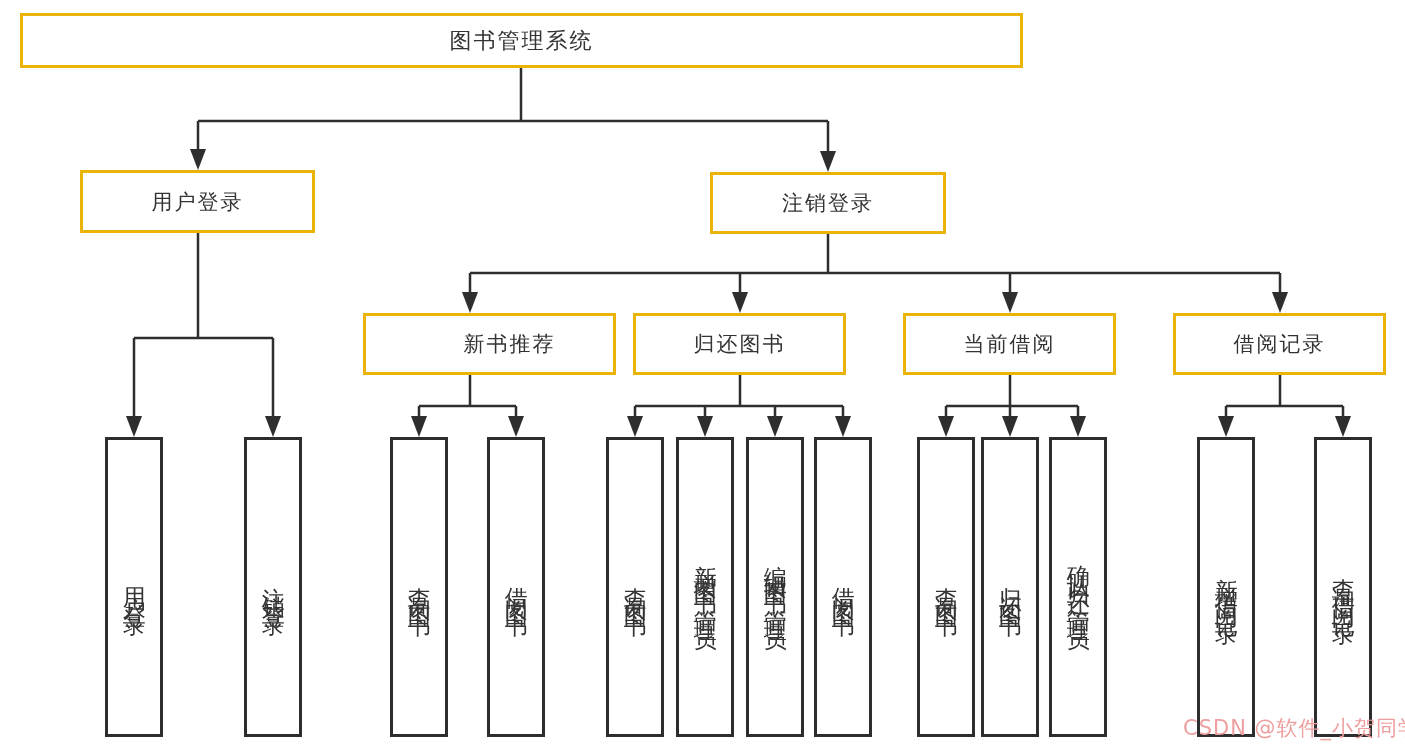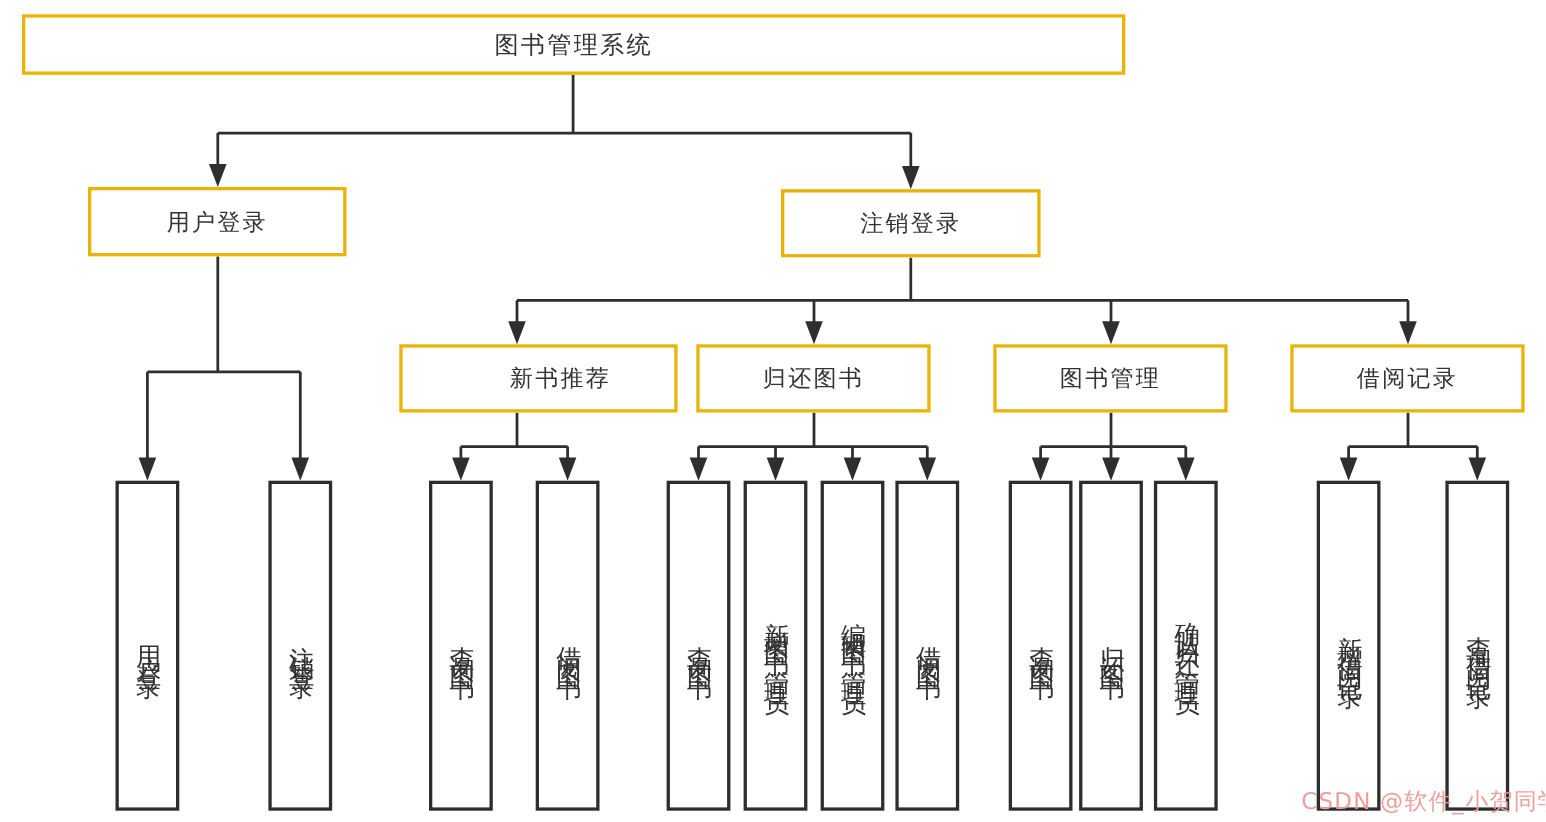--- a/index.html
+++ b/index.html
@@ -91,21 +91,21 @@
     </g>
   </svg>
 
   <div class="hbox root" style="left:20px;top:13px;width:997px;height:49px;">图书管理系统</div>
 
   <div class="hbox" style="left:80px;top:170px;width:229px;height:57px;">用户登录</div>
   <div class="hbox" style="left:710px;top:172px;width:230px;height:56px;">注销登录</div>
 
   <div class="hbox" style="left:363px;top:313px;width:207px;height:56px;padding-left:40px;">新书推荐</div>
   <div class="hbox" style="left:633px;top:313px;width:207px;height:56px;">归还图书</div>
-  <div class="hbox" style="left:903px;top:313px;width:207px;height:56px;">图书管理</div>
+  <div class="hbox" style="left:903px;top:313px;width:207px;height:56px;">当前借阅</div>
   <div class="hbox" style="left:1173px;top:313px;width:207px;height:56px;">借阅记录</div>
 
   <div class="leaf" style="left:105px;">
     <span>用户登录</span>
   </div>
   <div class="leaf" style="left:244px;">
     <span>注销登录</span>
   </div>
 
   <div class="leaf" style="left:390px;">

